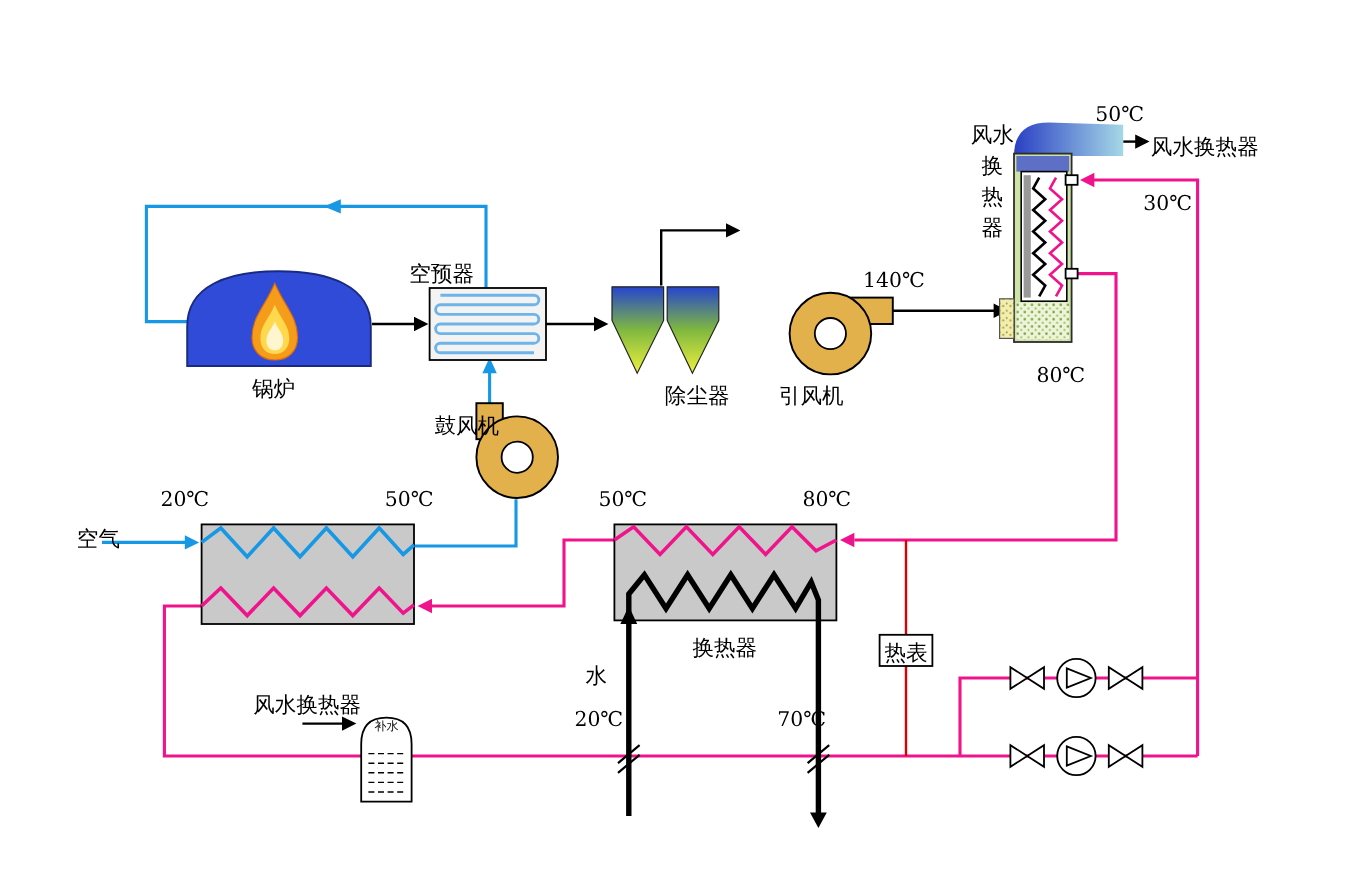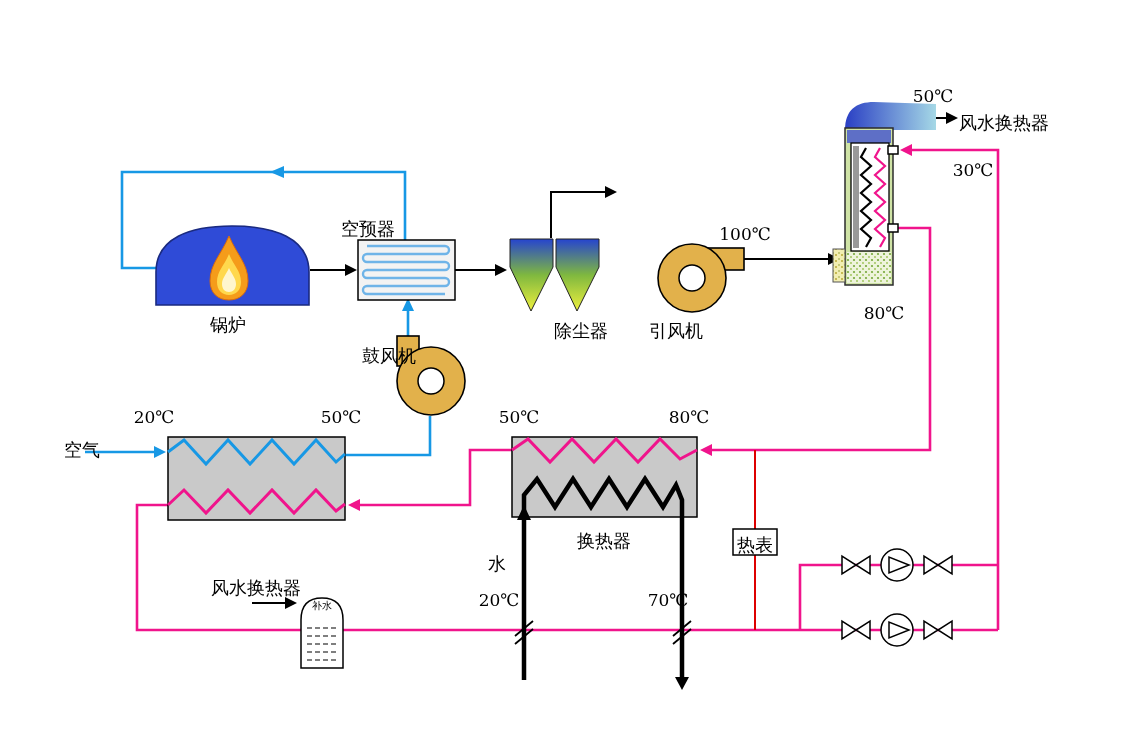--- a/index.html
+++ b/index.html
@@ -190,27 +190,31 @@
       <polygon class="whitefill" points="924,621 924,639 938,630"></polygon>
       <polygon class="whitefill" points="952,621 952,639 938,630"></polygon>
     </g>
   </g>
 </svg>
 
 <div class="lbl c" style="left:228px;top:312px;">锅炉</div>
 <div class="lbl c" style="left:368px;top:216px;text-align:center;">空预器</div>
 <div class="lbl c" style="left:553px;top:318px;margin-left:28px;">除尘器</div>
 <div class="lbl c" style="left:676px;top:318px;">引风机</div>
-<div class="lbl c temp" style="left:745px;top:222px;">100℃</div>
+<div class="lbl c temp" style="left:745px;top:222px;">140℃</div>
 <div class="lbl c" style="left:372px;top:343px;margin-left:17px;">鼓风机</div>
 
 <div class="lbl c temp" style="left:933px;top:84px;">50℃</div>
 <div class="lbl c" style="left:1004px;top:110px;">风水换热器</div>
 <div class="lbl c temp" style="left:973px;top:158px;">30℃</div>
 <div class="lbl c temp" style="left:884px;top:301px;">80℃</div>
+<div class="lbl" style="left:806px;top:100px;width:42px;text-align:center;">风水
+换
+热
+器</div>
 
 <div class="lbl c" style="left:82px;top:437px;">空气</div>
 <div class="lbl c temp" style="left:154px;top:405px;">20℃</div>
 <div class="lbl c temp" style="left:341px;top:405px;">50℃</div>
 <div class="lbl c" style="left:256px;top:528px;margin-top:47px;">风水换热器</div>
 
 <div class="lbl c temp" style="left:519px;top:405px;">50℃</div>
 <div class="lbl c temp" style="left:689px;top:405px;">80℃</div>
 <div class="lbl c" style="left:604px;top:528px;">换热器</div>
 <div class="lbl c" style="left:497px;top:551px;">水</div>

